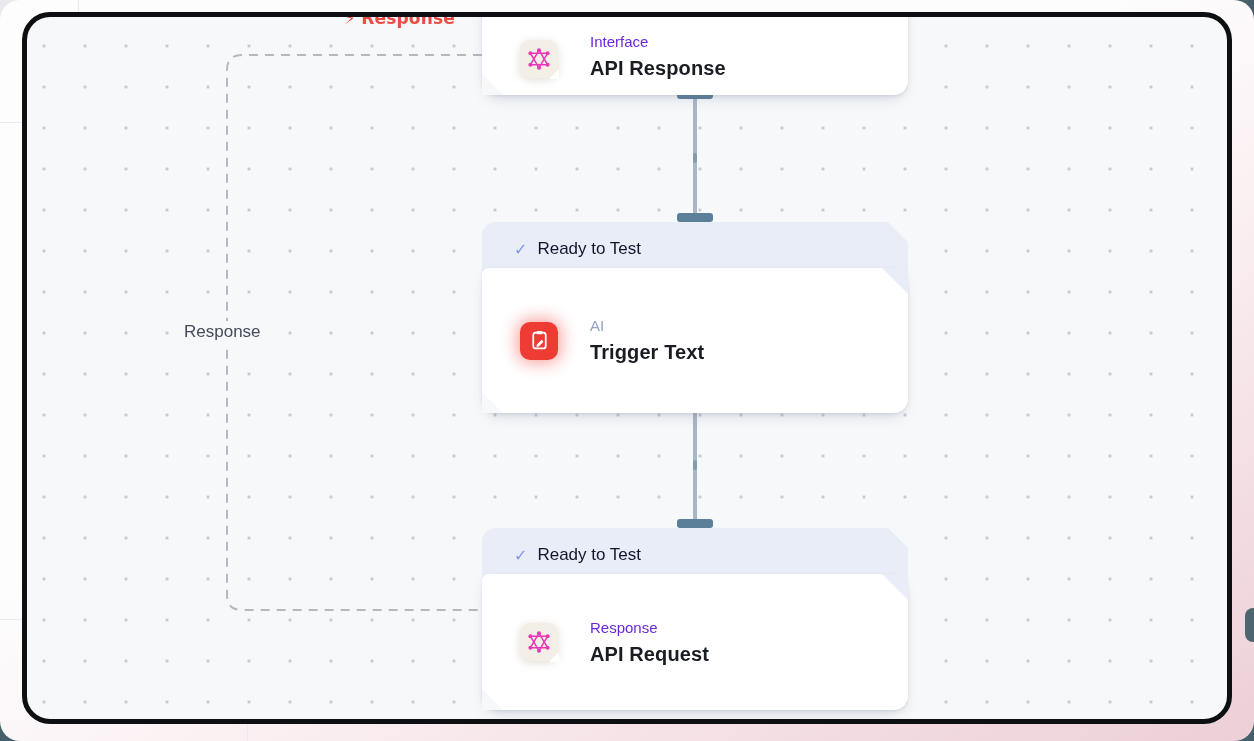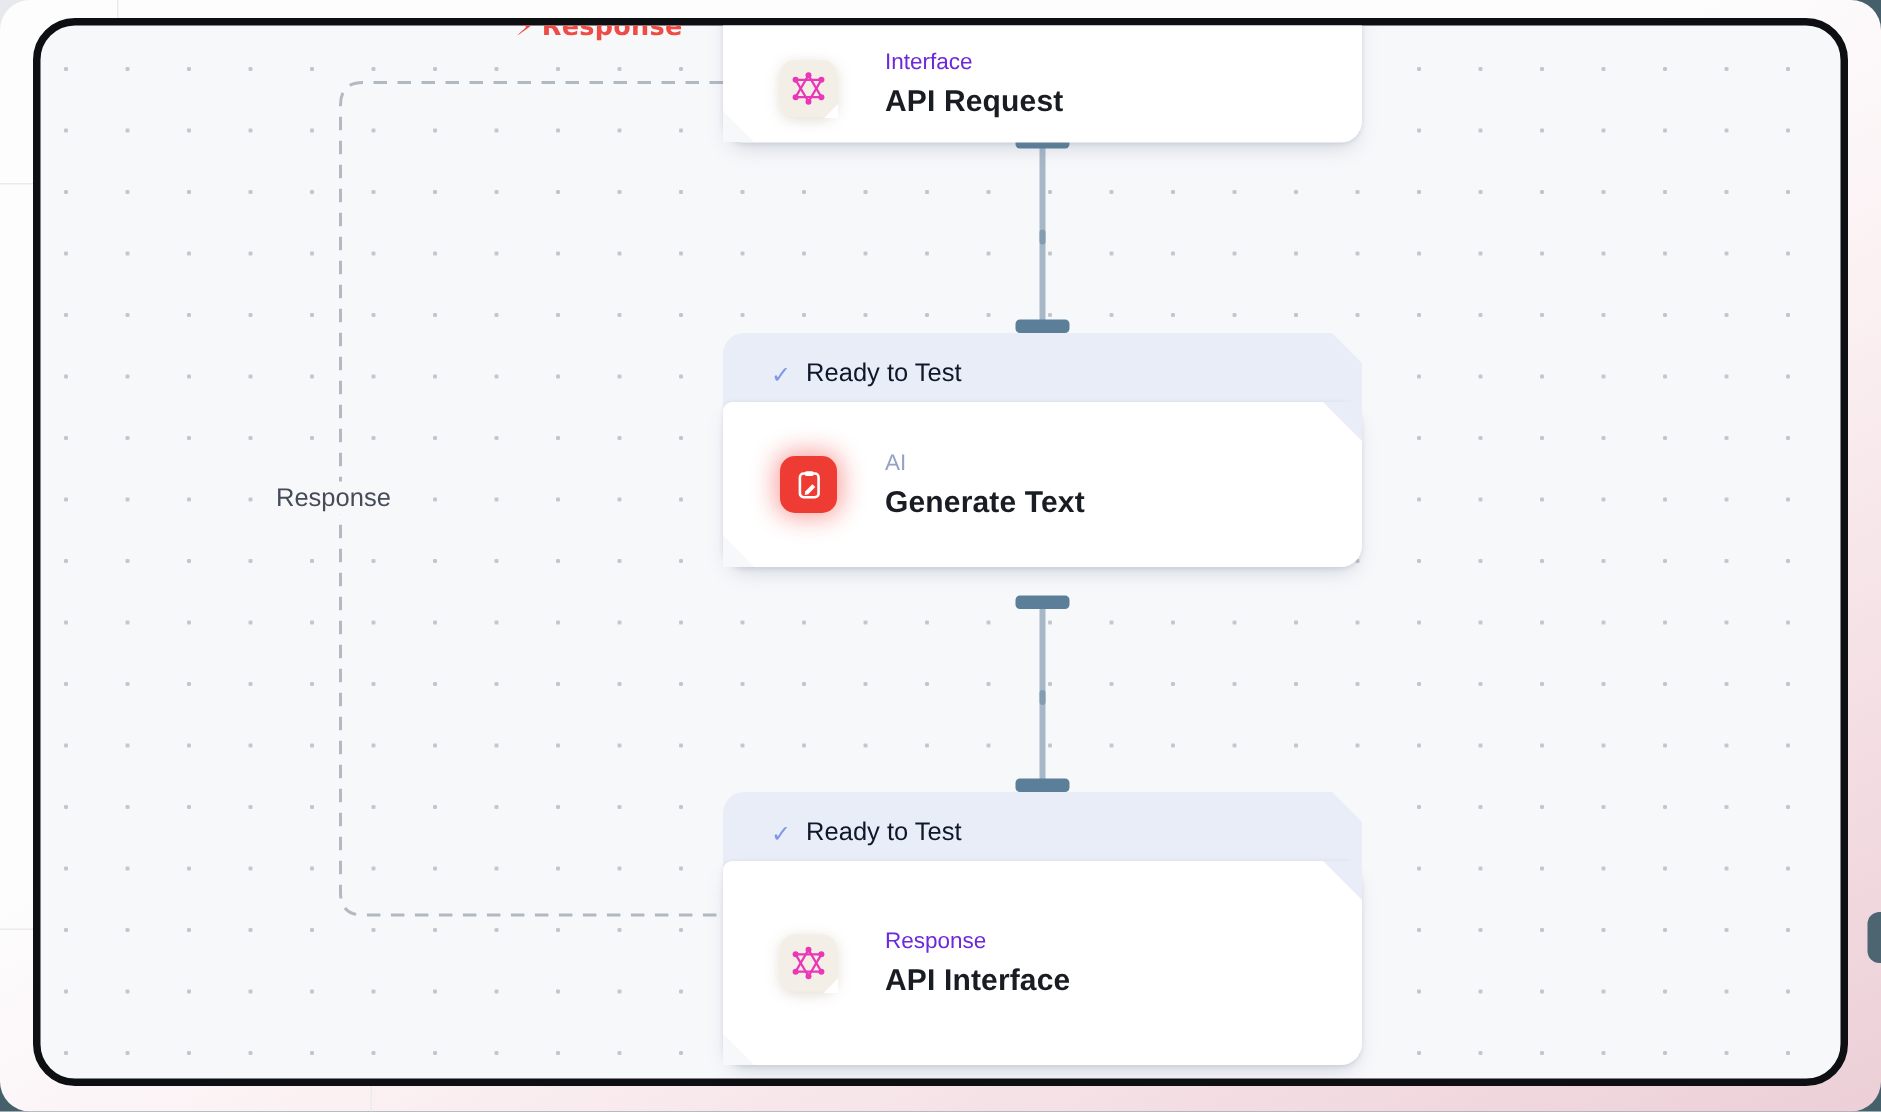--- a/index.html
+++ b/index.html
@@ -125,47 +125,47 @@
           <circle cx="20.6" cy="17.8" r="2"></circle>
             <circle cx="12" cy="20.8" r="2"></circle>
           <circle cx="3.4" cy="17.8" r="2"></circle>
             <circle cx="3.4" cy="6.2" r="2"></circle>
         </g>
       </svg>
       <div class="tile-notch"></div>
     </div>
     <div class="node-text" style="margin-top:80px;">
       <div class="node-label">Interface</div>
-      <div class="node-title">API Request</div>
+      <div class="node-title">API Response</div>
     </div>
   </div>
 
   <div class="conn-line" style="left:666px; top:78px; height:127px;"></div>
   <div class="conn-mid" style="left:666px; top:136px;"></div>
   <div class="conn-cap" style="left:650px; top:73px;"></div>
   <div class="conn-cap" style="left:650px; top:196px;"></div>
 
   <div class="node-header" style="top:205px;">
     <div class="hdr-notch"></div>
     <span class="check-icon">✓</span>
     <span class="badge-text">Ready to Test</span>
   </div>
-  <div class="node-body" style="top:251px; height:110px;">
+  <div class="node-body" style="top:251px; height:145px;">
     <div class="body-notch-tr"></div>
     <div class="body-notch-bl"></div>
     <div class="tile tile-red">
       <svg width="23" height="23" viewBox="0 0 24 24">
         <rect x="5.5" y="3.8" width="13" height="16.5" rx="2.6" fill="none" stroke="#ffffff" stroke-width="1.8"></rect>
         <rect x="8.8" y="2.2" width="6.4" height="3.4" rx="1.4" fill="#ffffff"></rect>
         <path d="M9.3 16.2 L14.2 11.3 L16.2 13.3 L11.3 18.2 L8.8 18.7 Z" fill="#ffffff"></path>
       </svg>
     </div>
     <div class="node-text">
       <div class="node-label ai">AI</div>
-      <div class="node-title">Generate Text</div>
+      <div class="node-title">Trigger Text</div>
     </div>
   </div>
 
   <div class="conn-line" style="left:666px; top:385px; height:126px;"></div>
   <div class="conn-mid" style="left:666px; top:443px;"></div>
   <div class="conn-cap" style="left:650px; top:380px;"></div>
   <div class="conn-cap" style="left:650px; top:502px;"></div>
 
   <div class="node-header" style="top:511px;">
     <div class="hdr-notch"></div>
@@ -187,17 +187,17 @@
           <circle cx="20.6" cy="17.8" r="2"></circle>
             <circle cx="12" cy="20.8" r="2"></circle>
           <circle cx="3.4" cy="17.8" r="2"></circle>
             <circle cx="3.4" cy="6.2" r="2"></circle>
         </g>
       </svg>
       <div class="tile-notch"></div>
     </div>
     <div class="node-text">
       <div class="node-label">Response</div>
-      <div class="node-title">API Interface</div>
+      <div class="node-title">API Request</div>
     </div>
   </div>
 
 </div>
 
 </body></html>

